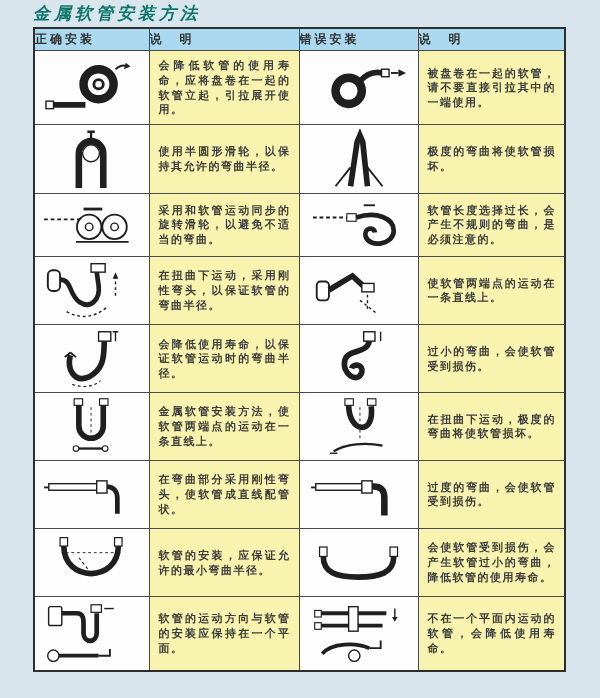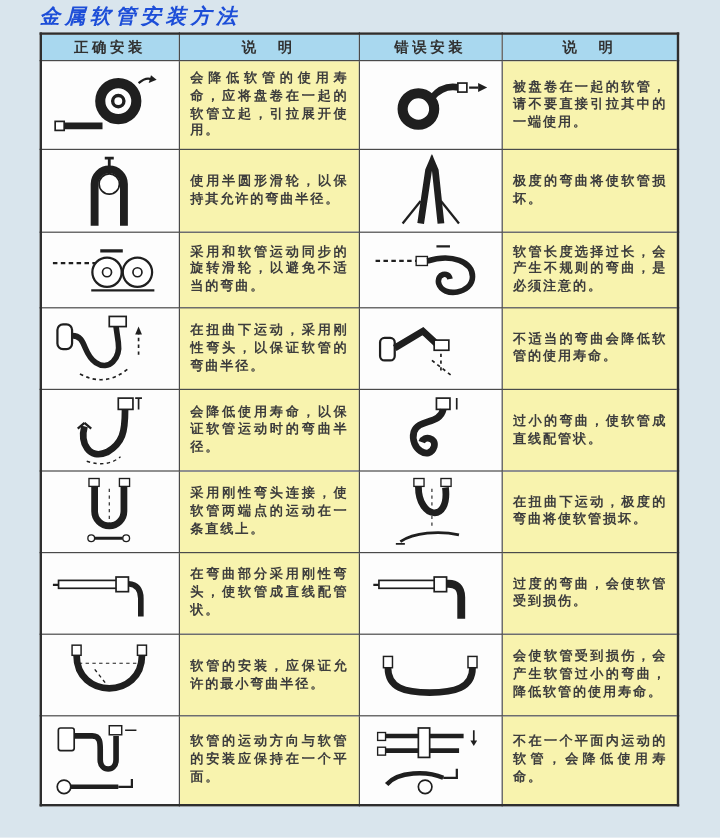--- a/index.html
+++ b/index.html
@@ -8,40 +8,40 @@
     background:#d9e5ed;
     font-family:"Liberation Sans", sans-serif;
     color:#3a3a3a;
     overflow:hidden;
   }
   .page{position:relative;width:600px;height:698px;}
   .doc-title{
     position:absolute;left:33px;top:2px;
     font-family:Liberation Sans, sans-serif;
     font-style:italic;font-weight:bold;
-    font-size:17px;letter-spacing:4px;color:#1d4ed8;
+    font-size:17px;letter-spacing:4px;color:#0f766e;
     margin:0;
   }
   table.install{
     position:absolute;left:33px;top:27px;
     width:531px;height:645px;
     border-collapse:collapse;table-layout:fixed;
     background:#fdfdfd;
     border:2px solid #2e2e2e;
   }
   table.install td, table.install th{
     border:1px solid #4a4a4a;
     padding:0;
     vertical-align:middle;
     overflow:hidden;
   }
   th.hdr{
     background:#a9d8ef;
     font-size:12px;font-weight:bold;color:#303030;
-    letter-spacing:3px;text-align:center;
+    letter-spacing:3px;text-align:left;
     height:21px;
   }
   td.cell-img{background:#fdfdfd;text-align:center;}
   td.cell-desc{background:#f8f3ae;}
   .desc-text{
     font-size:11px;font-weight:bold;line-height:1.34;
     letter-spacing:1.5px;color:#3d3d3d;
     text-align:justify;
     padding:4px 8px 4px 9px;
   }
@@ -184,21 +184,21 @@
           <svg width="108" height="62" viewBox="0 0 110 66">
             <rect x="10" y="24" width="13" height="20" rx="4" fill="#fff" stroke="#1f1f1f" stroke-width="2"></rect>
             <path d="M23 33 L48 18 L62 31" fill="none" stroke="#1f1f1f" stroke-width="6"></path>
             <rect x="58" y="26" width="13" height="9" fill="#fff" stroke="#1f1f1f" stroke-width="1.5"></rect>
             <path d="M64 38 V54" stroke="#1f1f1f" stroke-width="1.5" stroke-dasharray="3 3"></path>
             <path d="M56 44 L74 58" stroke="#1f1f1f" stroke-width="1.5" stroke-dasharray="3 3"></path>
           </svg>
         </div>
           </td>
         <td class="cell-desc">
-            <div class="desc-text">不适当的弯曲会降低软管的使用寿命。</div>
+            <div class="desc-text">使软管两端点的运动在一条直线上。</div>
           </td>
       </tr>
 
       <tr style="height:68px">
         <td class="cell-img">
             <div class="fig">
           <svg width="104" height="62" viewBox="0 0 110 66">
             <rect x="62" y="4" width="13" height="10" fill="#fff" stroke="#1f1f1f" stroke-width="1.5"></rect>
             <path d="M80 4 v10 m-3 -10 h6" stroke="#1f1f1f" stroke-width="1.5" fill="none"></path>
             <path d="M68 14 C68 34 66 44 52 52 C36 59 28 44 32 29" fill="none" stroke="#1f1f1f" stroke-width="6"></path>
@@ -213,40 +213,40 @@
         <td class="cell-img">
             <div class="fig">
           <svg width="108" height="62" viewBox="0 0 110 66">
             <rect x="60" y="4" width="12" height="10" fill="#fff" stroke="#1f1f1f" stroke-width="1.5"></rect>
             <path d="M78 4 v10" stroke="#1f1f1f" stroke-width="1.5"></path>
             <path d="M66 14 C63 28 44 22 40 34 C36 49 54 60 58 47 C60 39 49 37 47 43" fill="none" stroke="#1f1f1f" stroke-width="6"></path>
           </svg>
         </div>
           </td>
         <td class="cell-desc">
-            <div class="desc-text">过小的弯曲，使软管成直线配管状。</div>
+            <div class="desc-text">过小的弯曲，会使软管受到损伤。</div>
           </td>
       </tr>
 
       <tr style="height:67px">
         <td class="cell-img">
             <div class="fig">
           <svg width="104" height="62" viewBox="0 0 110 66">
             <rect x="36" y="4" width="9" height="7" fill="#fff" stroke="#1f1f1f" stroke-width="1.2"></rect>
             <rect x="63" y="4" width="9" height="7" fill="#fff" stroke="#1f1f1f" stroke-width="1.2"></rect>
             <path d="M41 11 V33 A13 13 0 0 0 67 33 V11" fill="none" stroke="#1f1f1f" stroke-width="6"></path>
             <path d="M54 13 V47" stroke="#1f1f1f" stroke-width="1" stroke-dasharray="3 3"></path>
             <circle cx="38" cy="57" r="3" fill="#fff" stroke="#1f1f1f" stroke-width="1.2"></circle>
             <path d="M41 57 H66" stroke="#1f1f1f" stroke-width="2.5"></path>
             <circle cx="69" cy="57" r="3" fill="#fff" stroke="#1f1f1f" stroke-width="1.2"></circle>
           </svg>
         </div>
           </td>
         <td class="cell-desc">
-            <div class="desc-text">采用刚性弯头连接，使软管两端点的运动在一条直线上。</div>
+            <div class="desc-text">金属软管安装方法，使软管两端点的运动在一条直线上。</div>
           </td>
         <td class="cell-img">
             <div class="fig">
           <svg width="108" height="62" viewBox="0 0 110 66">
             <rect x="40" y="4" width="9" height="7" fill="#fff" stroke="#1f1f1f" stroke-width="1.2"></rect>
             <rect x="64" y="4" width="9" height="7" fill="#fff" stroke="#1f1f1f" stroke-width="1.2"></rect>
             <path d="M44 11 C44 40 72 44 68 12" fill="none" stroke="#1f1f1f" stroke-width="6"></path>
             <path d="M56 13 V46" stroke="#1f1f1f" stroke-width="1" stroke-dasharray="3 3"></path>
             <path d="M28 60 C40 52 62 50 80 54" stroke="#1f1f1f" stroke-width="2.5" fill="none"></path>
             <path d="M24 62 h8" stroke="#1f1f1f" stroke-width="1.5"></path>

